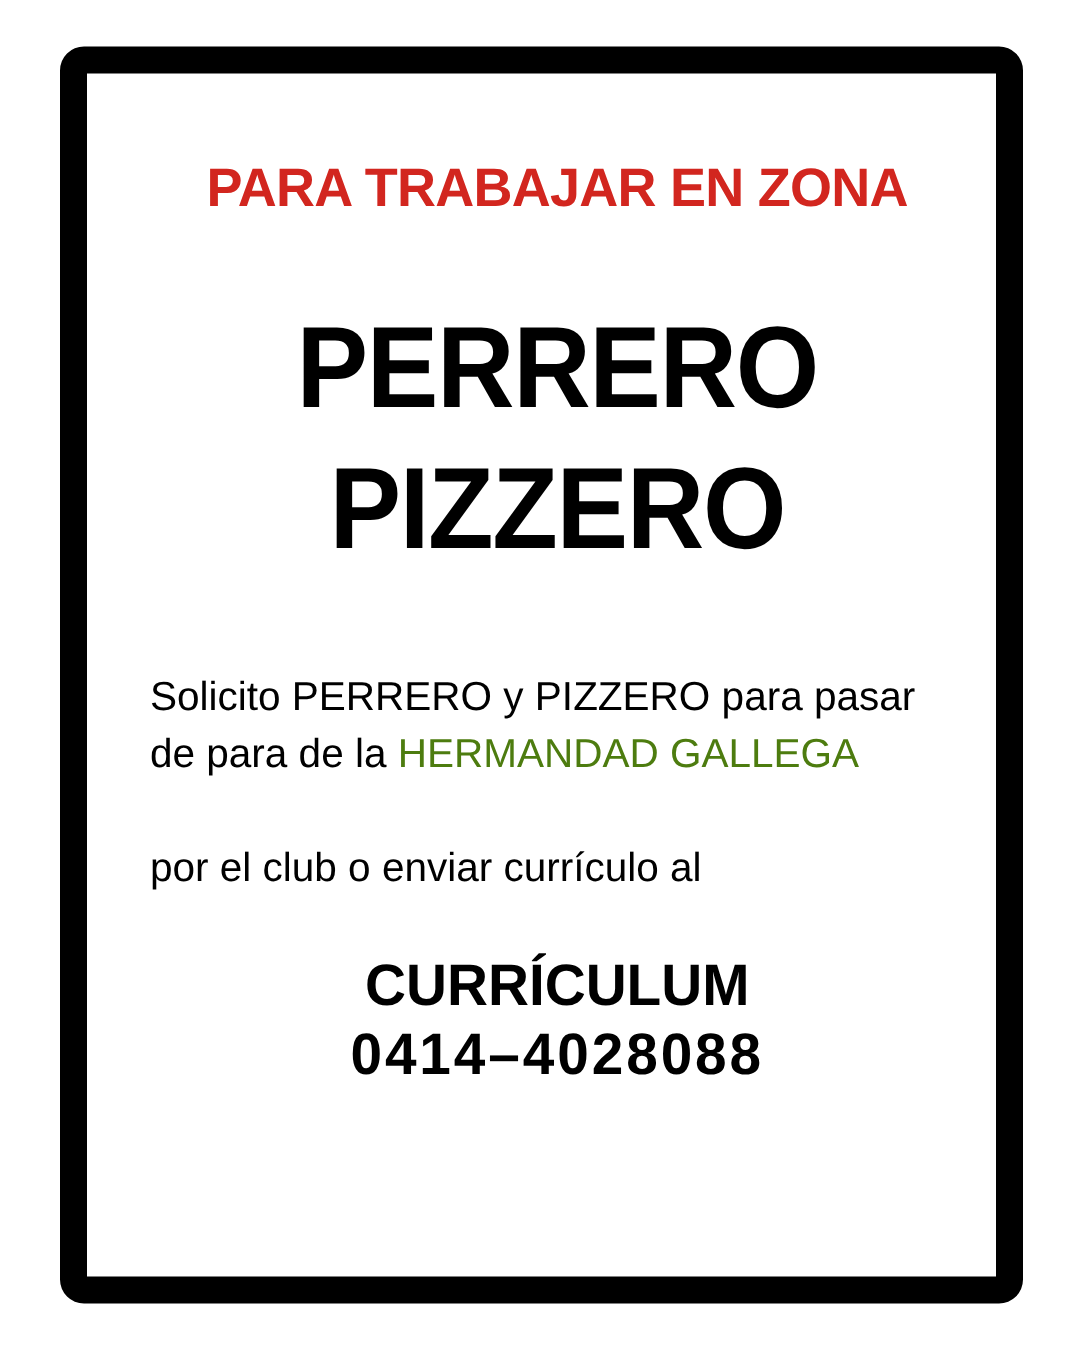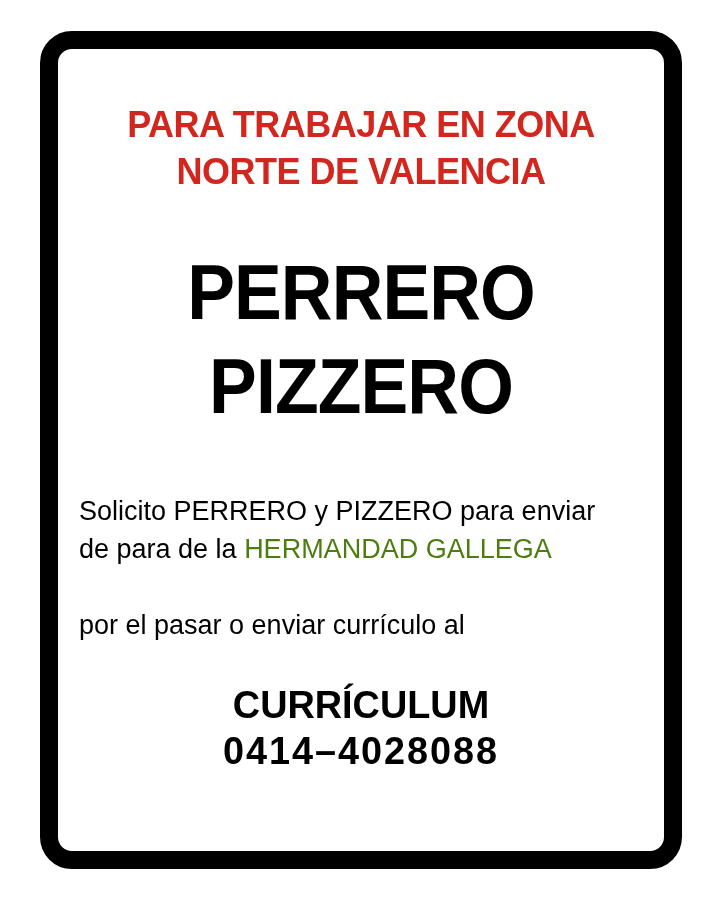--- a/index.html
+++ b/index.html
@@ -16,22 +16,23 @@
     font-family: "Liberation Sans", sans-serif;
   }
   .poster {
     position: absolute;
     left: 40px;
     top: 31px;
     width: 642px;
     height: 838px;
     box-sizing: border-box;
     border: 18px solid #000000;
-    border-radius: 32px;
+    border-radius: 16px;
     background: #ffffff;
+    padding-left: 21px;
   }
   .header {
     margin-top: 52px;
     text-align: center;
     font-weight: bold;
     font-size: 36px;
     line-height: 47px;
     letter-spacing: -0.5px;
     color: #d2261f;
   }
@@ -77,29 +78,28 @@
   }
 </style>
 </head>
 <body>
 
 <div class="canvas">
   <div class="poster">
 
     <div class="header">
       <div>PARA TRABAJAR EN ZONA</div>
-      <div>NORTE DE VALENCIA</div>
     </div>
 
     <div class="title">
       <div>PERRERO</div>
       <div>PIZZERO</div>
     </div>
 
-    <p class="body-text"><span>Solicito </span><span class="b">PERRERO y PIZZERO</span><span> para enviar</span><br><span>de para de la </span><span class="b red">HERMANDAD GALLEGA</span><br><br><span>por el pasar o enviar currículo al</span><br></p>
+    <p class="body-text"><span>Solicito </span><span class="b">PERRERO y PIZZERO</span><span> para pasar</span><br><span>de para de la </span><span class="b red">HERMANDAD GALLEGA</span><br><br><span>por el club o enviar currículo al</span><br></p>
 
     <div class="footer">
       <div>CURRÍCULUM</div>
       <div class="phone">0414–4028088</div>
     </div>
 
   </div>
 </div>
 
 </body></html>

